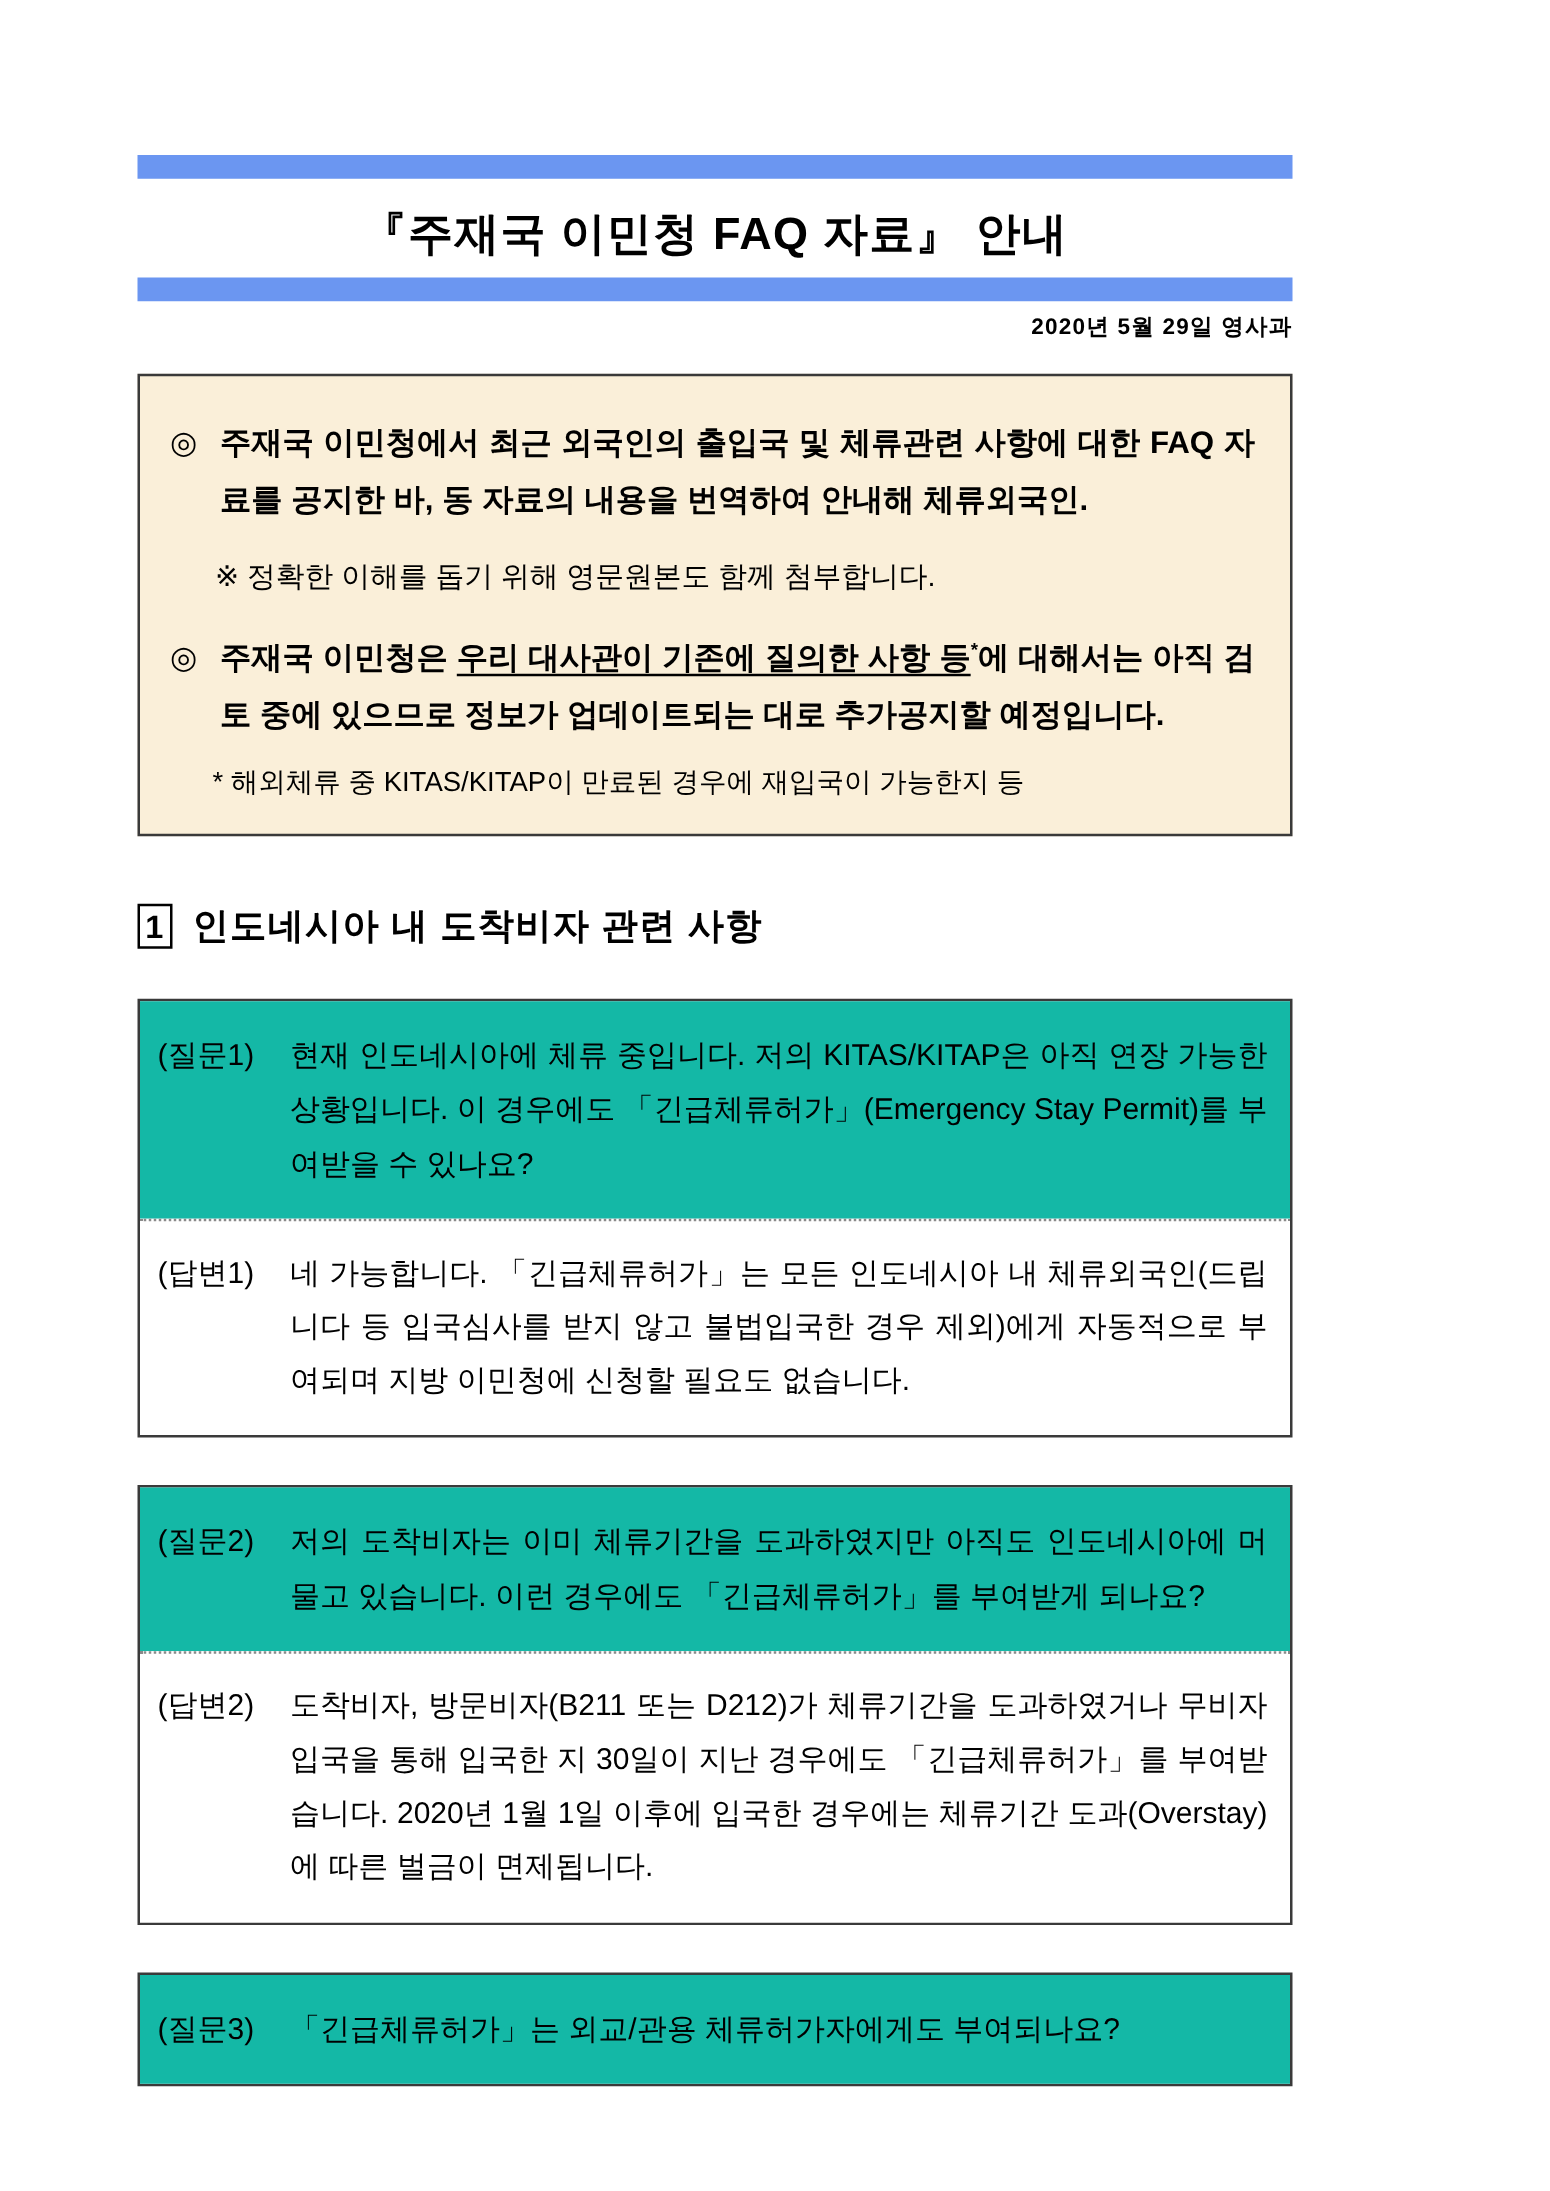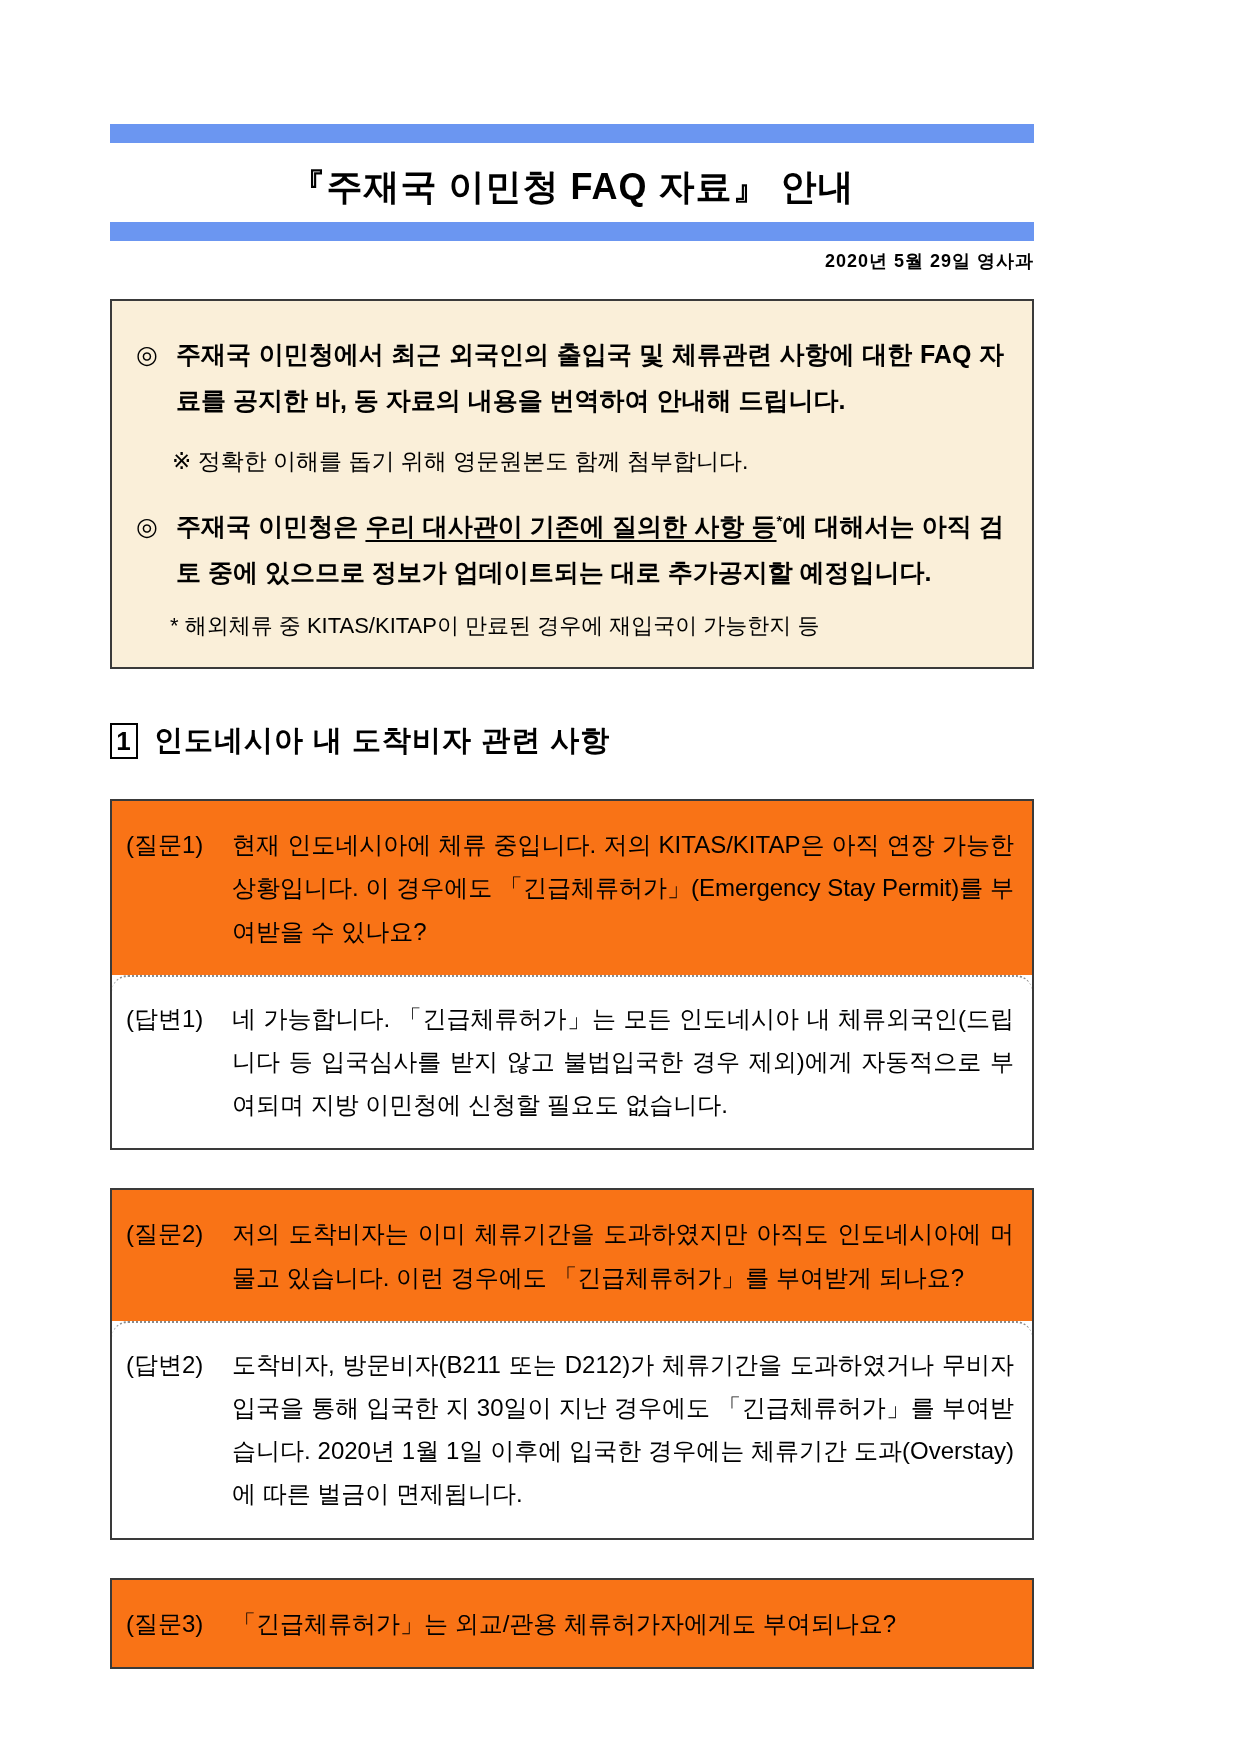--- a/index.html
+++ b/index.html
@@ -90,28 +90,27 @@
     font-size: 26px;
     font-weight: bold;
     background: #fff;
   }
   .qa-box {
     border: 2px solid #3a3a3a;
     margin-top: 38px;
     box-sizing: border-box;
   }
   .qa-question {
-    background: #f97316;
+    background: #14b8a6;
     padding: 22px 18px 22px 14px;
   }
   .qa-answer {
     background: #ffffff;
     border-top: 2px dotted #8a8a8a;
     padding: 20px 18px 22px 14px;
-    border-radius: 16px;
   }
   .qa-row {
     display: flex;
     font-size: 24px;
     line-height: 1.8;
   }
   .qa-label {
     flex: 0 0 98px;
     white-space: nowrap;
   }
@@ -129,21 +128,21 @@
   <div class="blue-bar bar-top"></div>
 
   <div class="doc-title">『주재국 이민청 FAQ 자료』 안내</div>
 
   <div class="blue-bar bar-bottom"></div>
 
   <div class="date-line">2020년 5월 29일  영사과</div>
 
   <div class="notice-box">
     <div class="notice-item">
-      <span class="marker">◎</span><span>주재국 이민청에서 최근 외국인의 출입국 및 체류관련 사항에 대한 FAQ 자료를 공지한 바, 동 자료의 내용을 번역하여 안내해 드립니다.</span>
+      <span class="marker">◎</span><span>주재국 이민청에서 최근 외국인의 출입국 및 체류관련 사항에 대한 FAQ 자료를 공지한 바, 동 자료의 내용을 번역하여 안내해 체류외국인.</span>
     </div>
     <div class="notice-sub">
       <span>※</span>
       <span>정확한 이해를 돕기 위해 영문원본도 함께 첨부합니다.</span>
     </div>
     <div class="notice-item">
       <span class="marker">◎</span><span>주재국 이민청은 </span><span class="u">우리 대사관이 기존에 질의한 사항 등</span><sup class="star">*</sup><span>에 대해서는 아직 검토 중에 있으므로 정보가 업데이트되는 대로 추가공지할 예정입니다.</span>
     </div>
     <div class="notice-footnote">
       <span>*</span>

